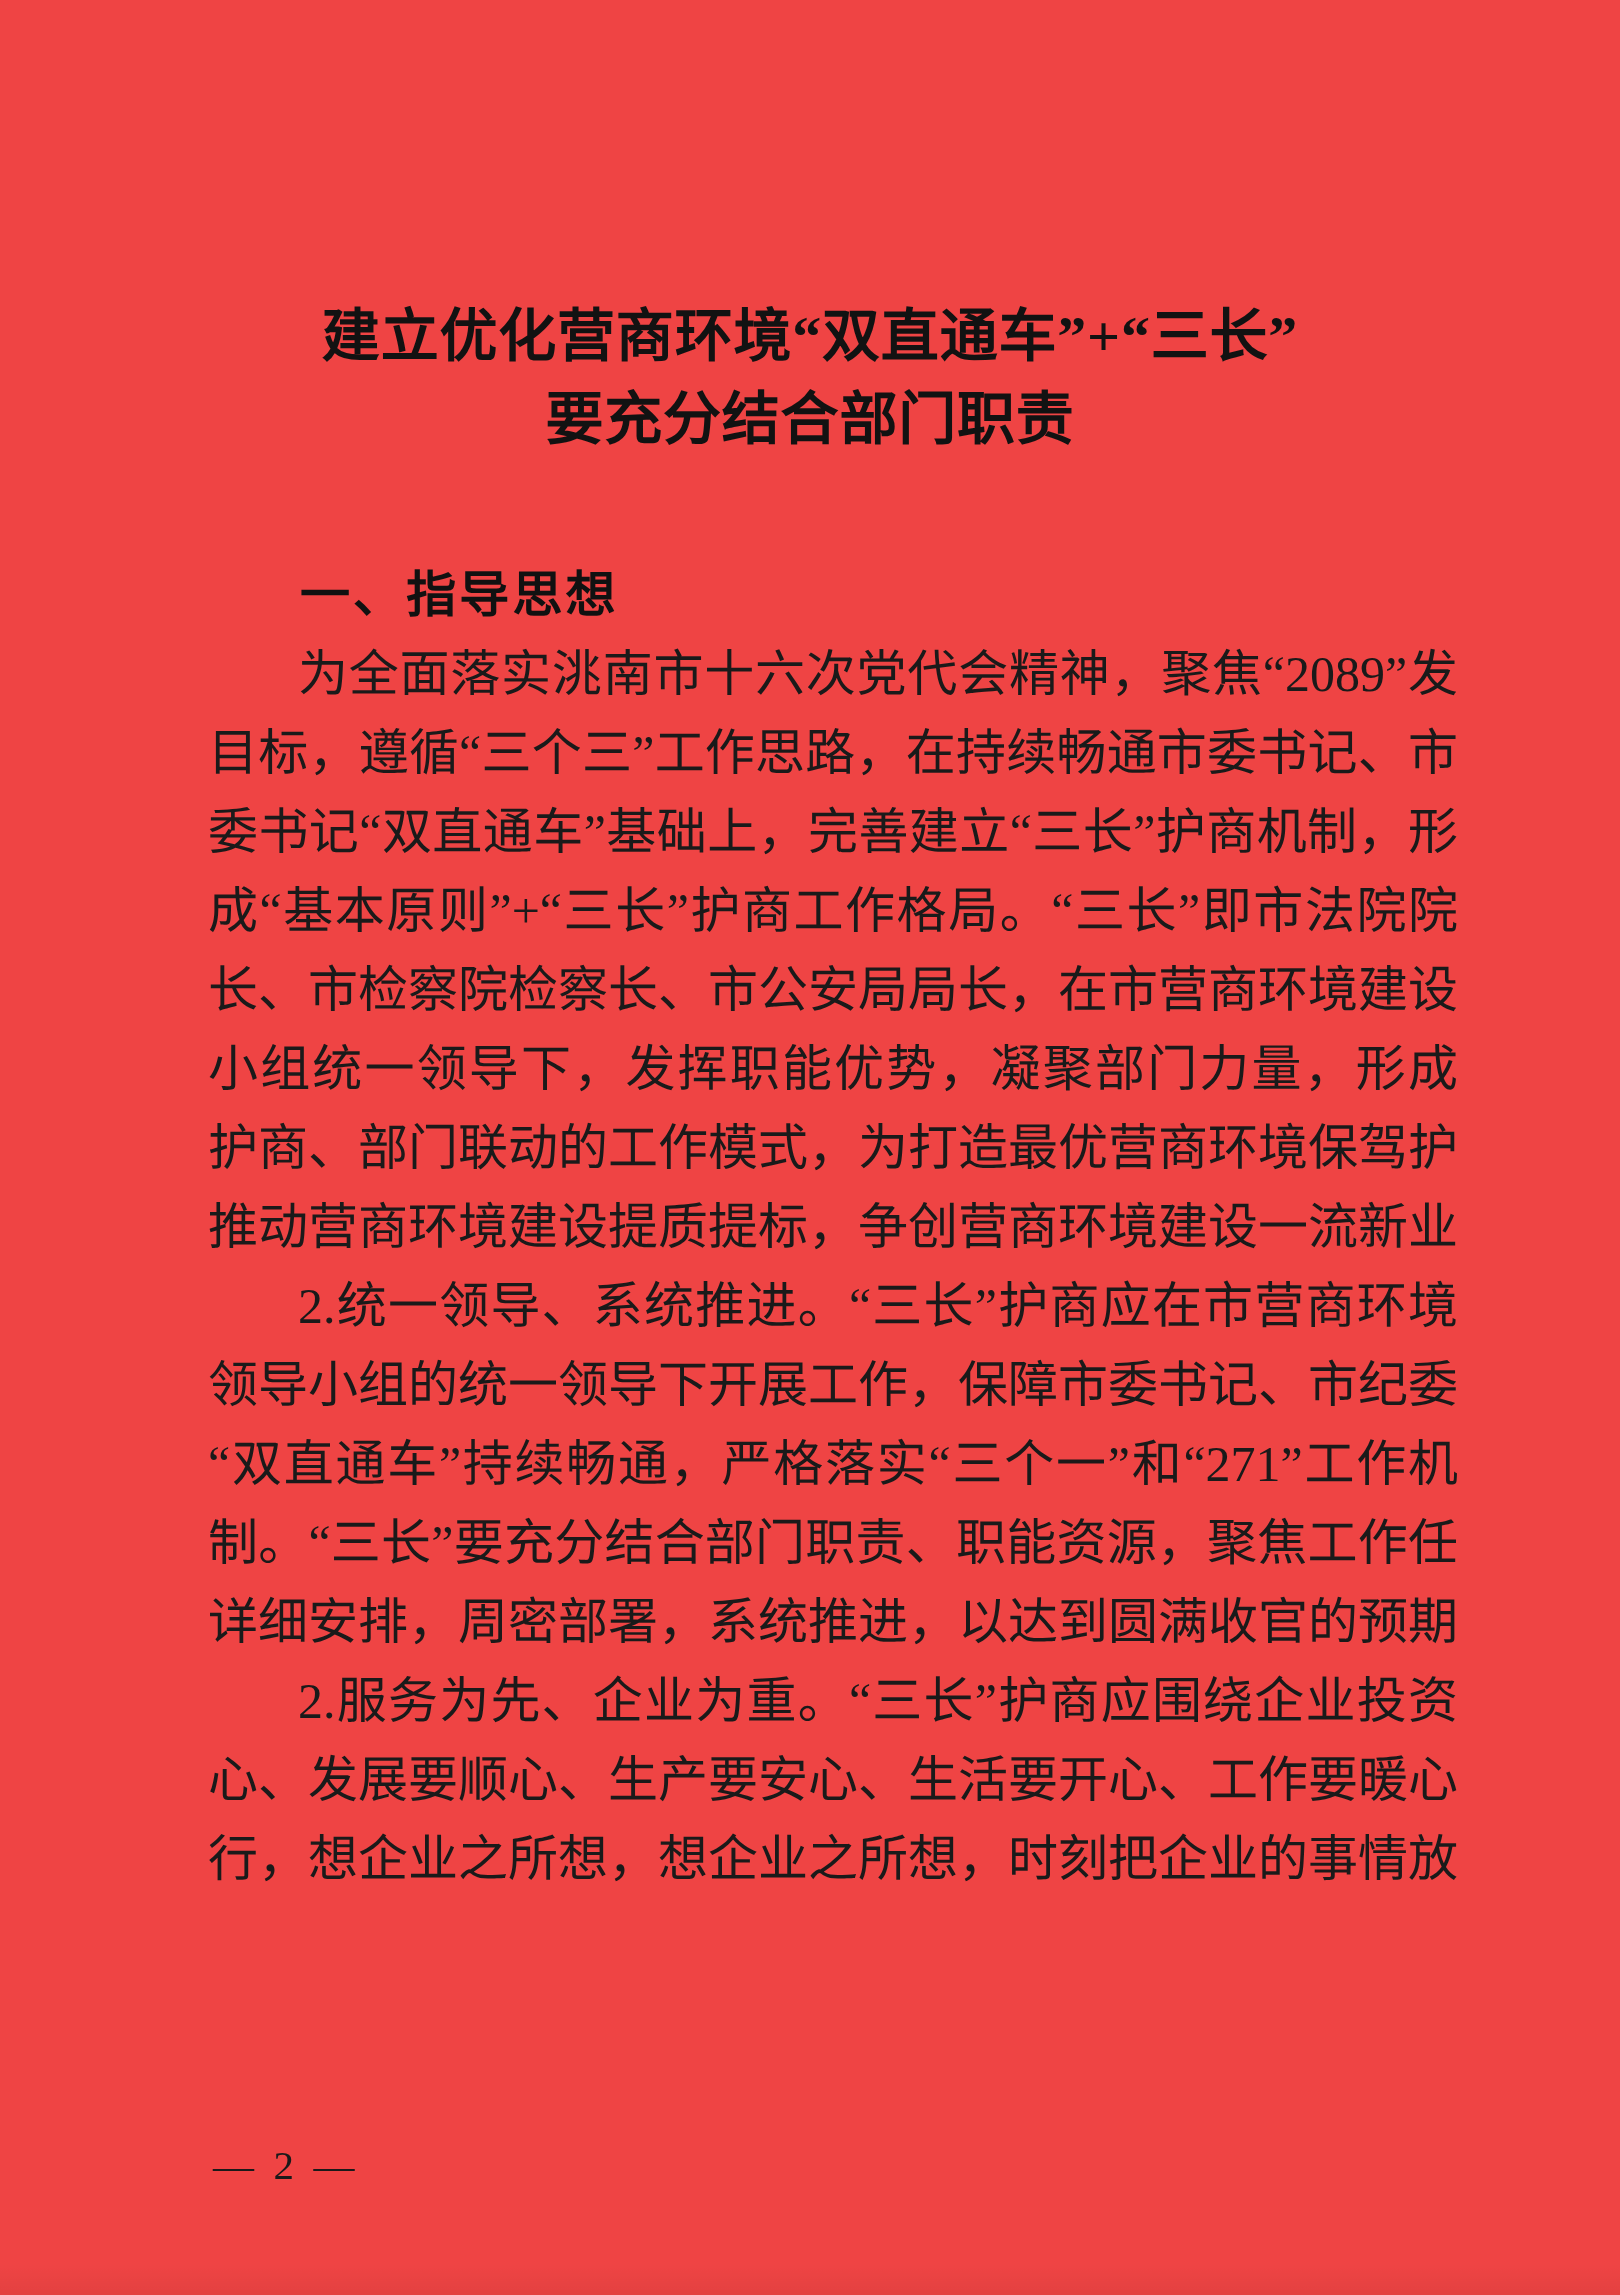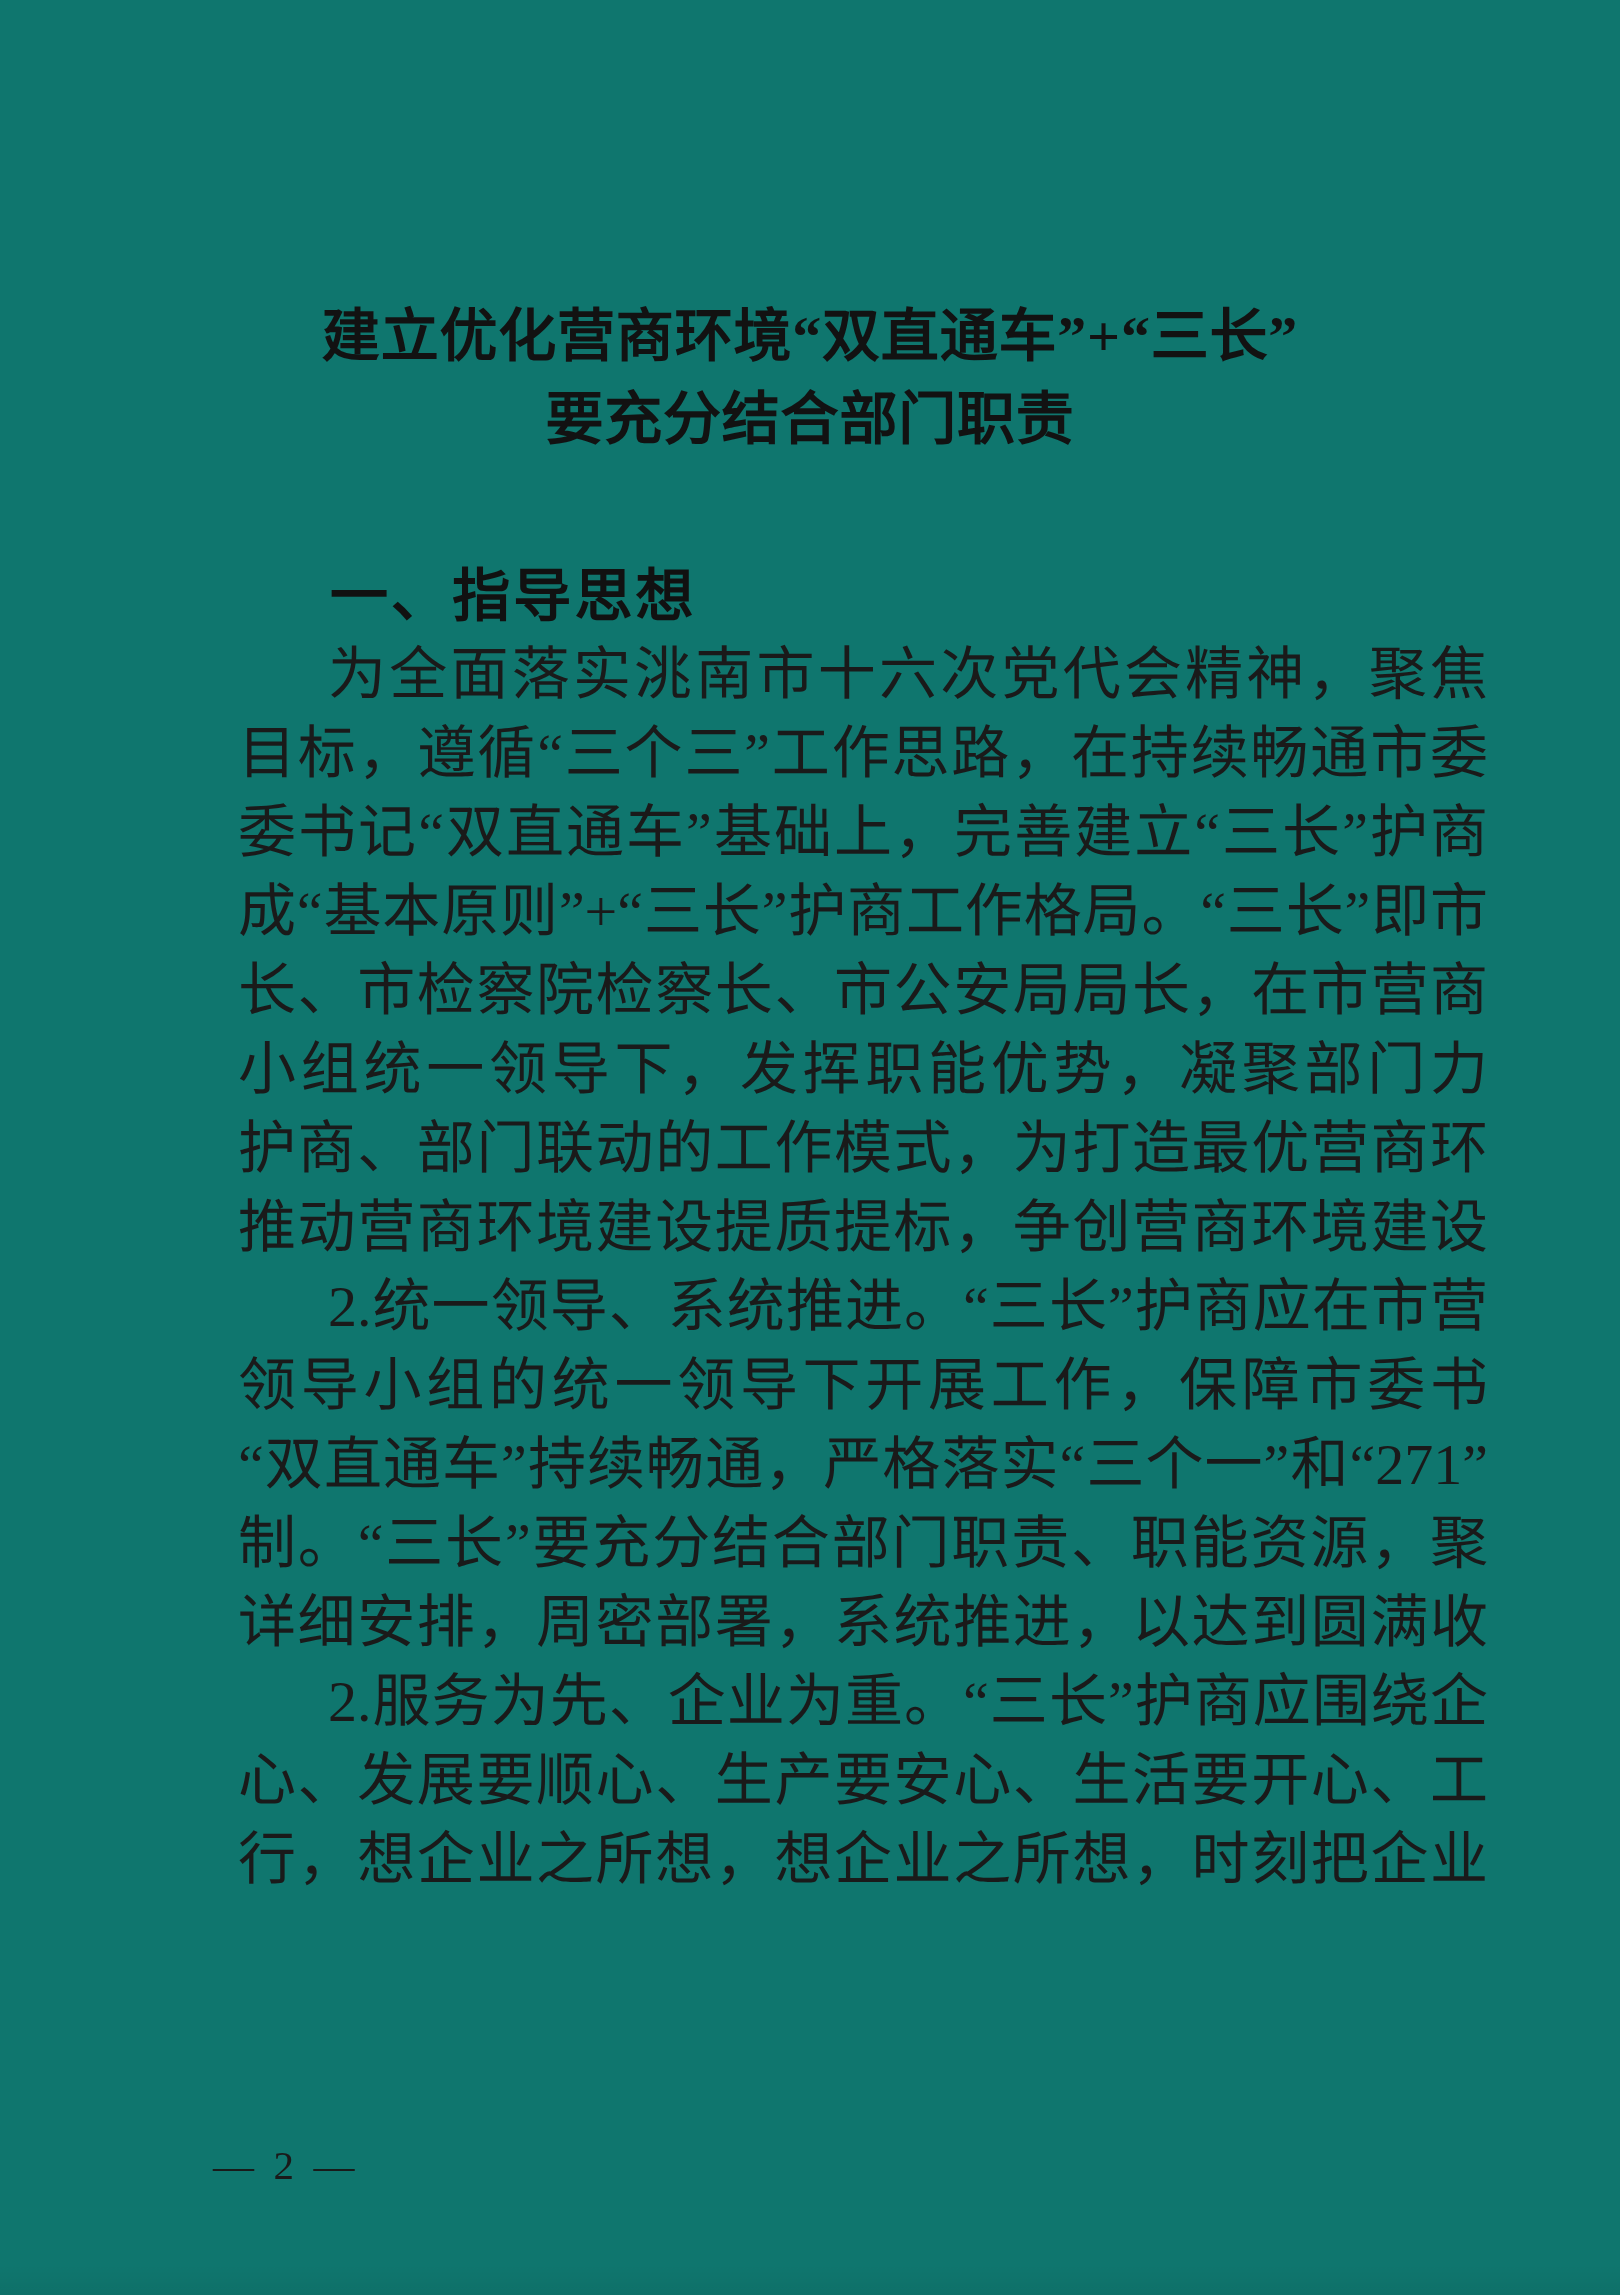--- a/index.html
+++ b/index.html
@@ -2,21 +2,21 @@
 <html lang="zh-CN" style="font-size:12.2px"><head>
 <meta charset="utf-8">
 <style>
   * { box-sizing: border-box; margin: 0; padding: 0; }
   html, body { background: #e8e8e8; }
   .page {
     position: relative;
     width: 1621px;
     height: 2295px;
     margin: 0 auto;
-    background: #0f766e;
+    background: #ef4444;
     color: #161616;
     overflow: hidden;
     font-family: "Liberation Serif", serif;
   }
   
   .scan-smudge {
     position: absolute;
     left: 0; bottom: 0;
     width: 100%; height: 31px;
     background: linear-gradient(to bottom, rgba(0,0,0,0), rgba(0,0,0,0.05));
@@ -33,24 +33,23 @@
     font-size: 58px;
     line-height: 83px;
     letter-spacing: 0.8px;
     color: #121212;
   }
   .body-text {
     position: absolute;
     top: 556px;
     left: 208px;
     width: 1250px;
-    font-size: 58px;
+    font-size: 50px;
     line-height: 79px;
     color: #1a1a1a;
-    margin-left: 30px;
   }
   .line {
     width: 100%;
     height: 79px;
     text-align: justify;
     text-align-last: justify;
     overflow: hidden;
   }
   .line.indent { padding-left: 90px; }
   .line.heading {

